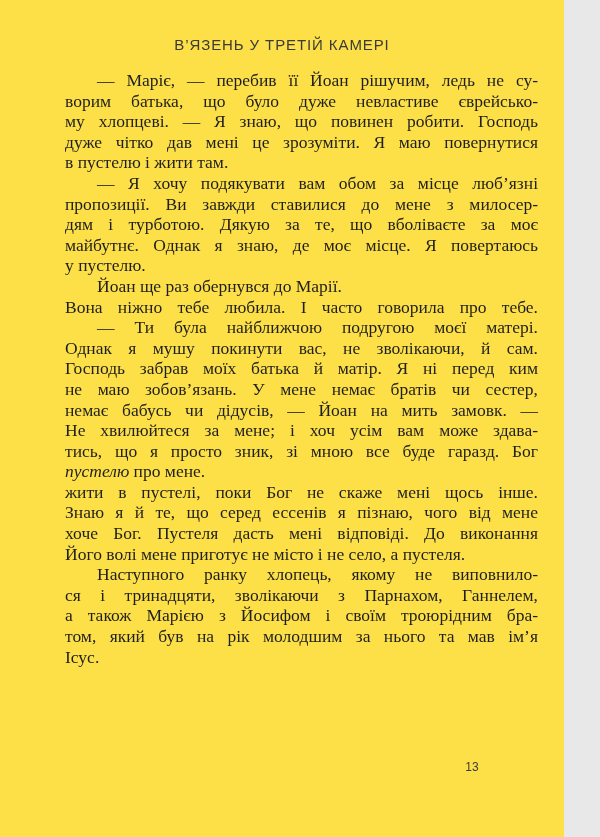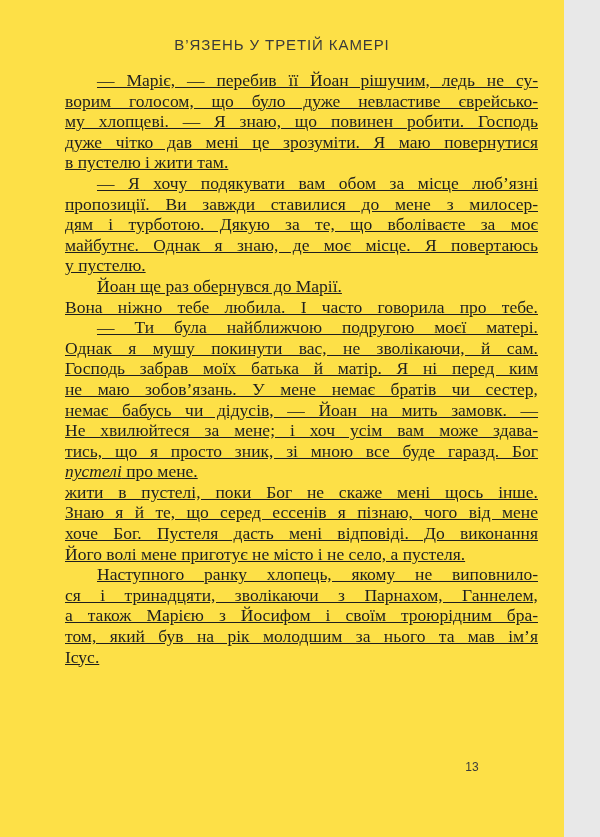--- a/index.html
+++ b/index.html
@@ -23,21 +23,20 @@
     letter-spacing: 0.9px;
     color: #3a3a3a;
   }
   .text-block {
     position: absolute;
     top: 70px;
     left: 65px;
     width: 473px;
     color: #1f1f1f;
     font-size: 17.5px;
-    text-decoration: underline;
   }
   .line {
     line-height: 20.6px;
     text-align: right;
     text-align-last: left;
   }
   .line.justify {
     text-align: justify;
     text-align-last: justify;
   }
@@ -71,21 +70,21 @@
 </head>
 <body>
 
 <div class="page">
 
   <div class="chapter-title">В’ЯЗЕНЬ У ТРЕТІЙ КАМЕРІ</div>
 
   <div class="text-block" id="text-block">
       <div>
         <div class="line justify first">— Маріє, — перебив її Йоан рішучим, ледь не су-</div>
-        <div class="line justify">ворим голосом, що було дуже невластиве єврейсько-</div>
+        <div class="line justify">ворим батька, що було дуже невластиве єврейсько-</div>
         <div class="line justify">му хлопцеві. — Я знаю, що повинен робити. Господь</div>
         <div class="line justify">дуже чітко дав мені це зрозуміти. Я маю повернутися</div>
         <div class="line">в пустелю і жити там.</div>
       </div>
       <div>
         <div class="line justify first">— Я хочу подякувати вам обом за місце люб’язні</div>
         <div class="line justify">пропозиції. Ви завжди ставилися до мене з милосер-</div>
         <div class="line justify">дям і турботою. Дякую за те, що вболіваєте за моє</div>
         <div class="line justify">майбутнє. Однак я знаю, де моє місце. Я повертаюсь</div>
         <div class="line">у пустелю.</div>
@@ -95,21 +94,21 @@
       </div>
       <div>
         <div class="line justify">Вона ніжно тебе любила. І часто говорила про тебе.</div>
         <div class="line justify first">— Ти була найближчою подругою моєї матері.</div>
         <div class="line justify">Однак я мушу покинути вас, не зволікаючи, й сам.</div>
         <div class="line justify">Господь забрав моїх батька й матір. Я ні перед ким</div>
         <div class="line justify">не маю зобов’язань. У мене немає братів чи сестер,</div>
         <div class="line justify">немає бабусь чи дідусів, — Йоан на мить замовк. —</div>
         <div class="line justify">Не хвилюйтеся за мене; і хоч усім вам може здава-</div>
         <div class="line justify">тись, що я просто зник, зі мною все буде гаразд. Бог</div>
-        <div class="line"><span class="italic">пустелі</span><span> про мене.</span></div>
+        <div class="line"><span class="italic">пустелю</span><span> про мене.</span></div>
       </div>
       <div>
         <div class="line justify">жити в пустелі, поки Бог не скаже мені щось інше.</div>
         <div class="line justify">Знаю я й те, що серед ессенів я пізнаю, чого від мене</div>
         <div class="line justify">хоче Бог. Пустеля дасть мені відповіді. До виконання</div>
         <div class="line">Його волі мене приготує не місто і не село, а пустеля.</div>
       </div>
       <div>
         <div class="line justify first">Наступного ранку хлопець, якому не виповнило-</div>
         <div class="line justify">ся і тринадцяти, зволікаючи з Парнахом, Ганнелем,</div>

